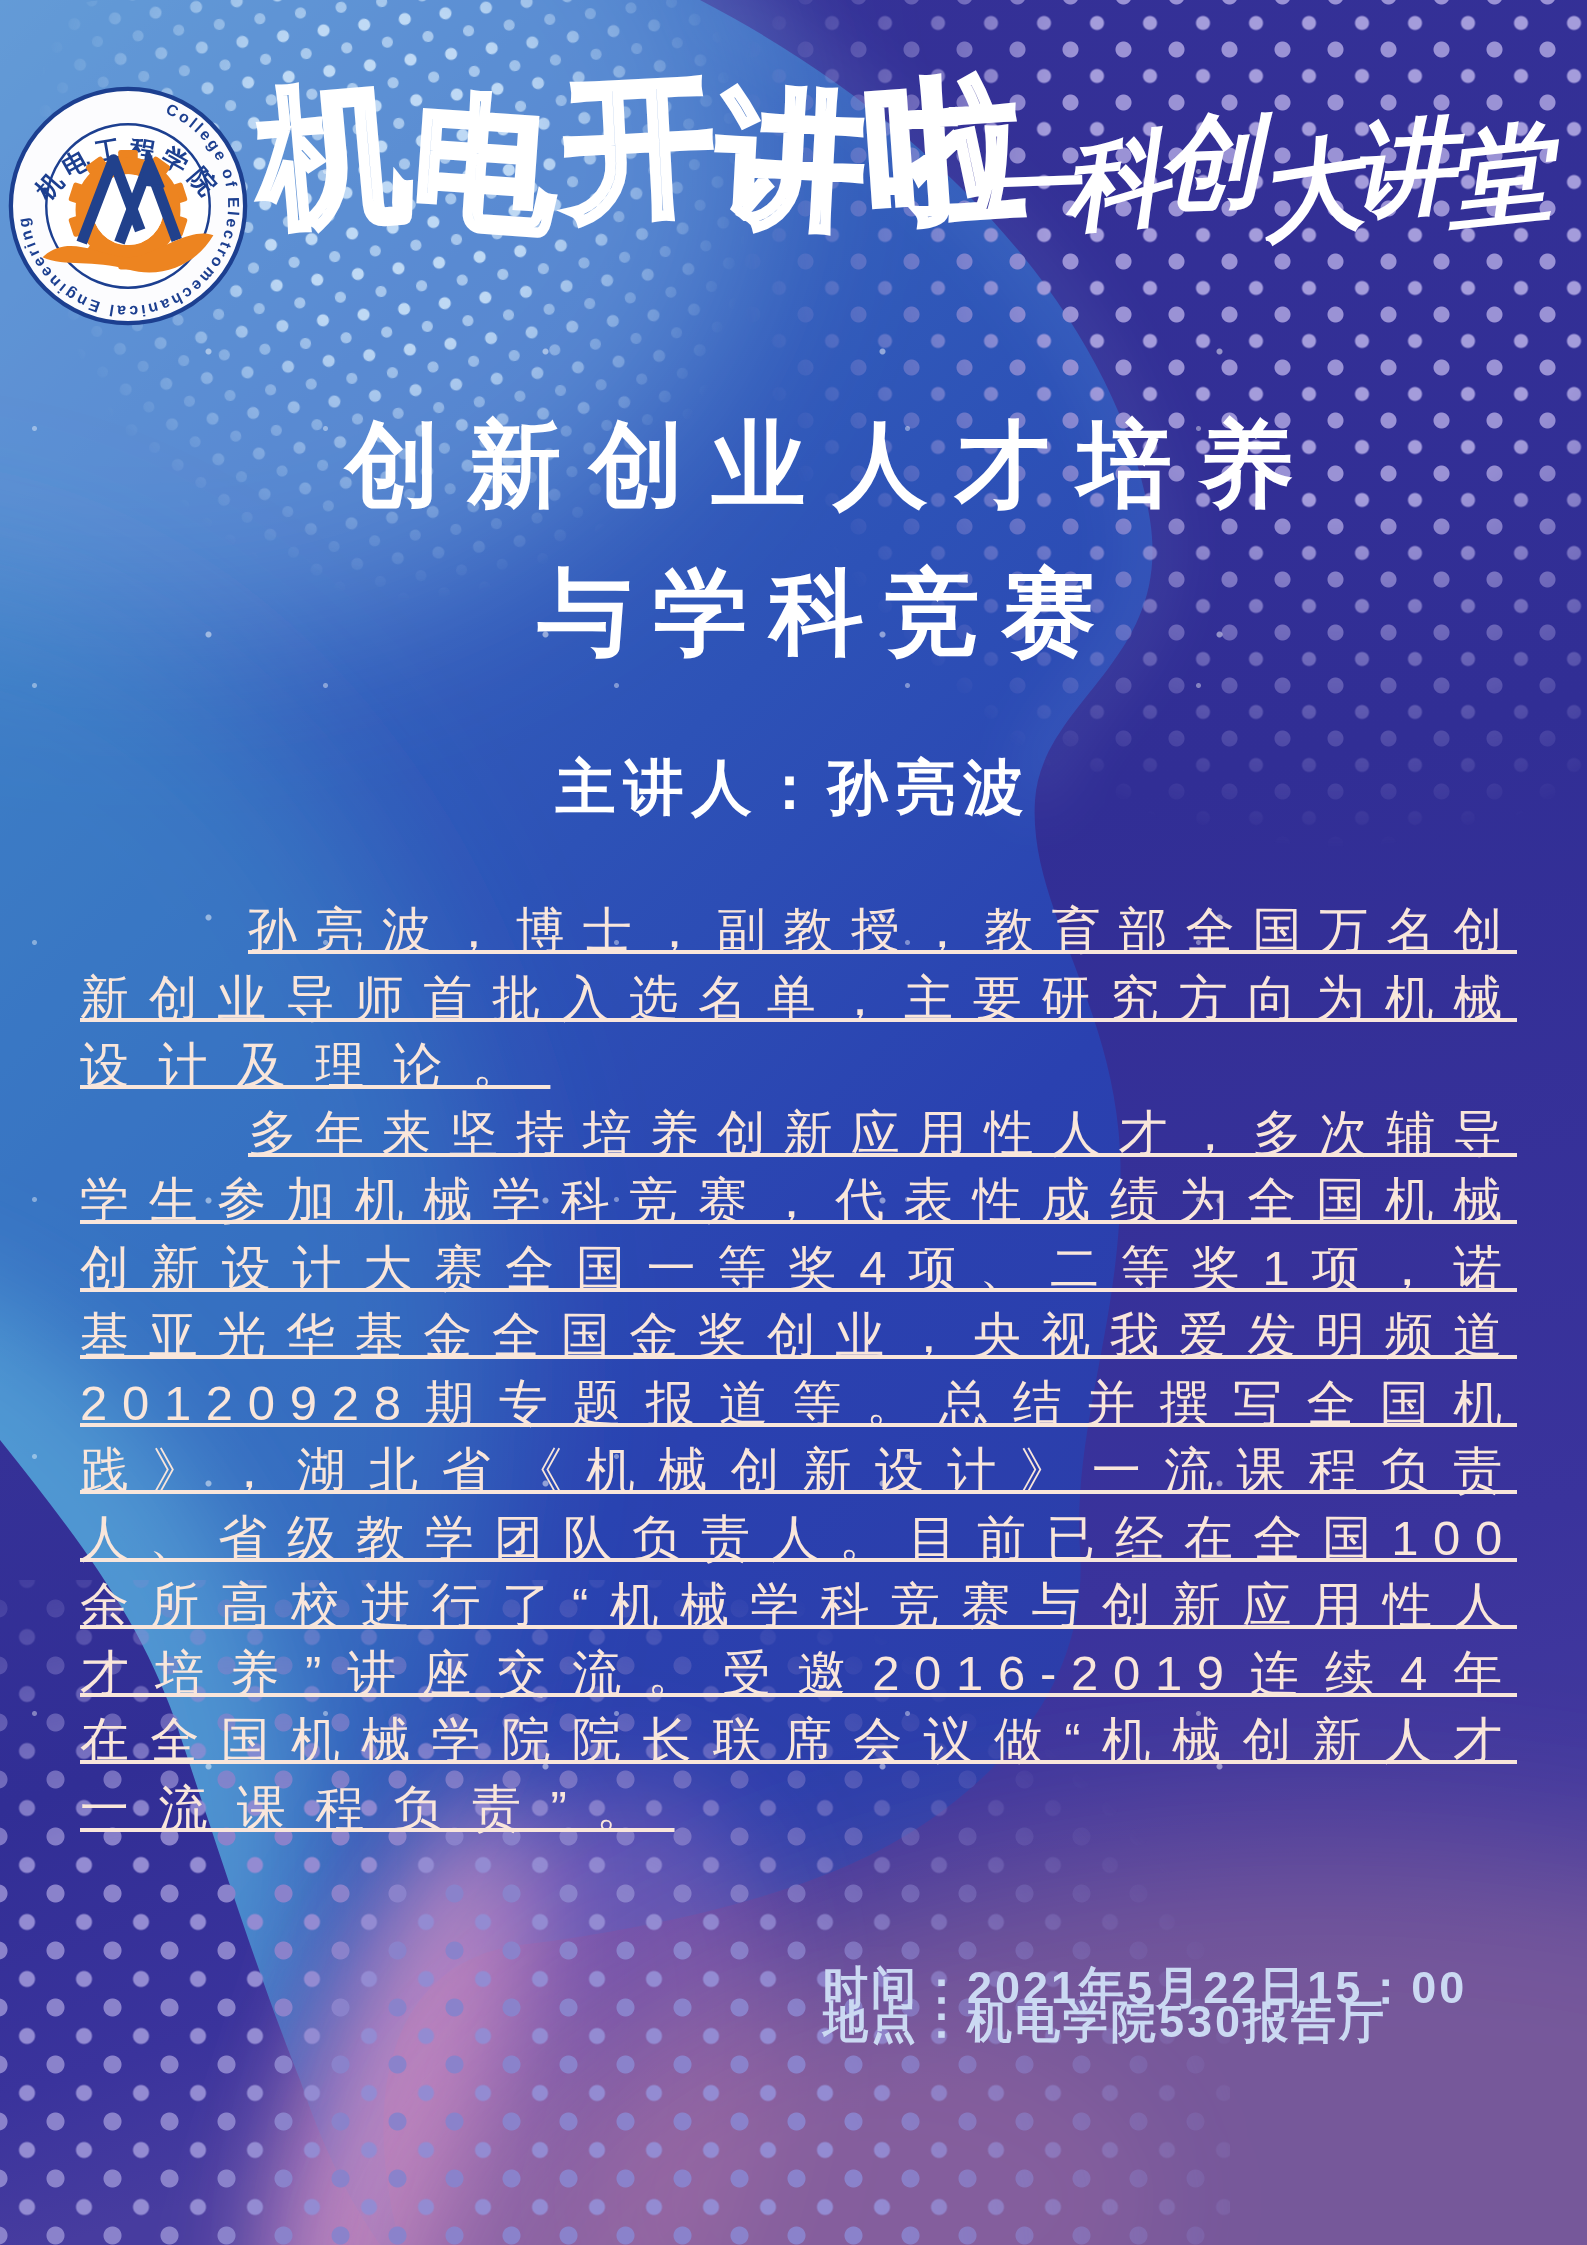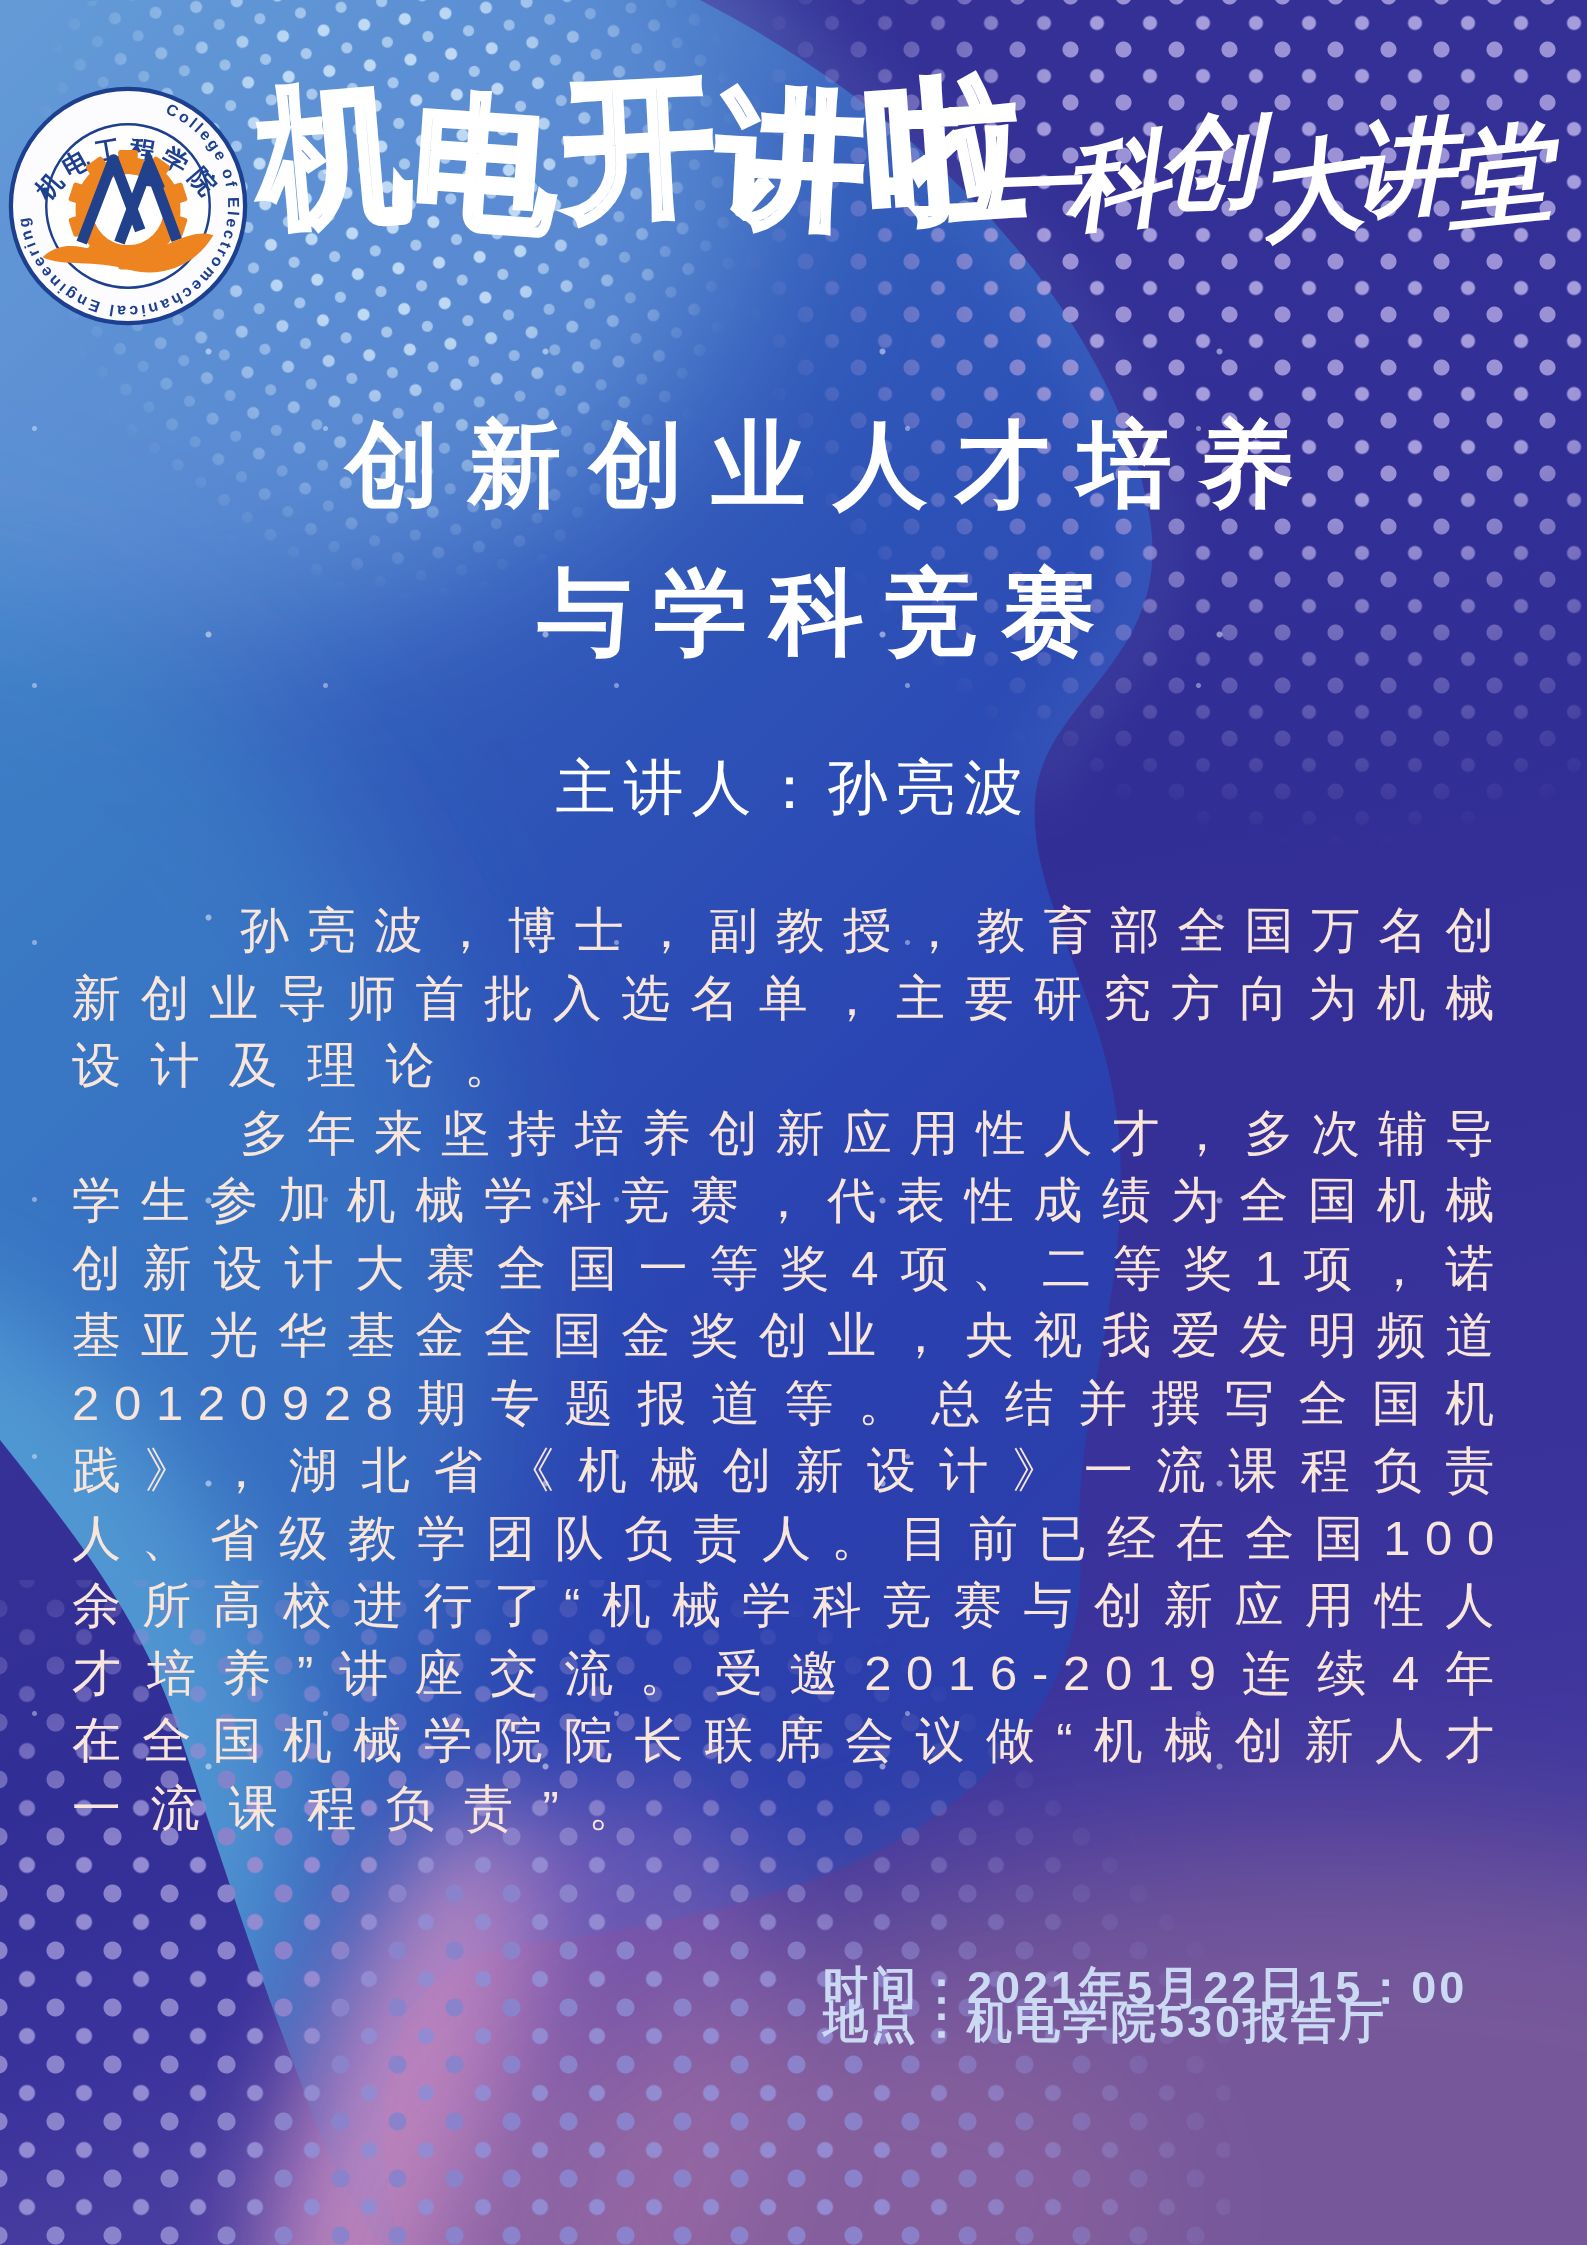--- a/index.html
+++ b/index.html
@@ -53,23 +53,23 @@
   .script-title span:nth-child(3){transform:rotate(-9deg) translateY(18px);}
   .script-title span:nth-child(4){transform:rotate(-3deg) translateY(-4px);}
   .script-title span:nth-child(5){transform:rotate(-6deg) translateY(4px);}
 
   .main-title{position:absolute;left:0;width:1587px;text-align:center;color:#fff;
     font-weight:900;white-space:nowrap;}
   .main-title.l1{top:402px;font-size:94px;letter-spacing:28px;padding-left:40px;}
   .main-title.l2{top:550px;font-size:94px;letter-spacing:22px;padding-left:34px;}
 
   .speaker{position:absolute;left:0;top:748px;width:1587px;text-align:center;
-    color:#fff;font-size:60px;font-weight:400;letter-spacing:8px;}
-
-  .bio{position:absolute;left:72px;top:897px;width:1437px;color:#f9e6db;font-weight:500;}
+    color:#fff;font-size:60px;font-weight:700;letter-spacing:8px;}
+
+  .bio{position:absolute;left:80px;top:897px;width:1437px;color:#f9e6db;font-weight:500;text-decoration:underline;}
   .bio-line{font-size:49px;height:67.5px;line-height:67.5px;letter-spacing:.3em;
     text-align:justify;text-align-last:justify;white-space:nowrap;}
   .bio-line.indent{padding-left:168px;}
   .bio-line.para-end{text-align-last:left;letter-spacing:.6em;}
 
   .footer-line{position:absolute;left:823px;color:#cbd9f2;font-size:45px;
     font-weight:700;letter-spacing:3px;white-space:nowrap;}
   .footer-time{top:1958px;text-align:right;}
   .footer-loc{top:1992px;}
 </style>

